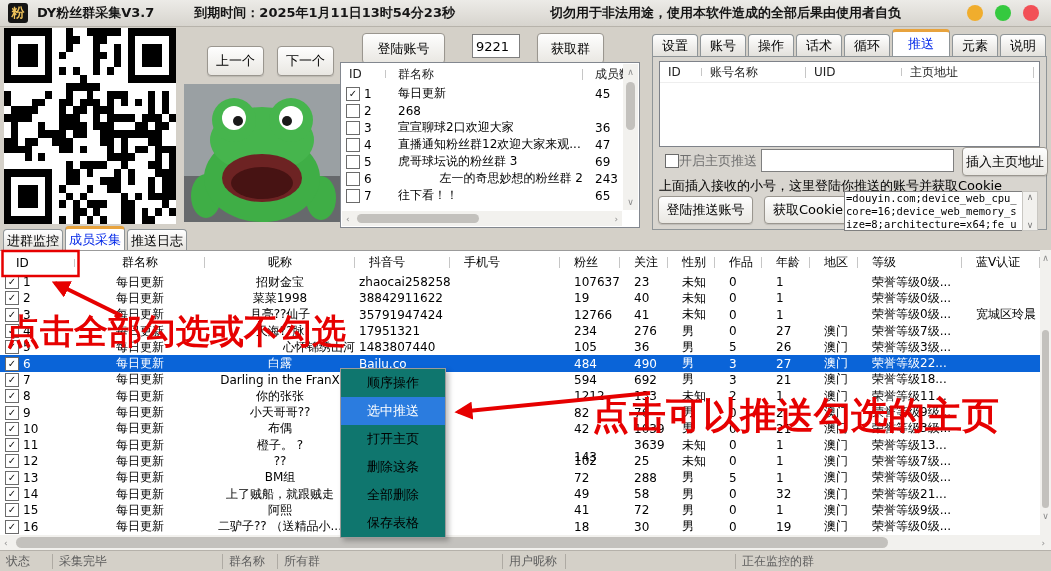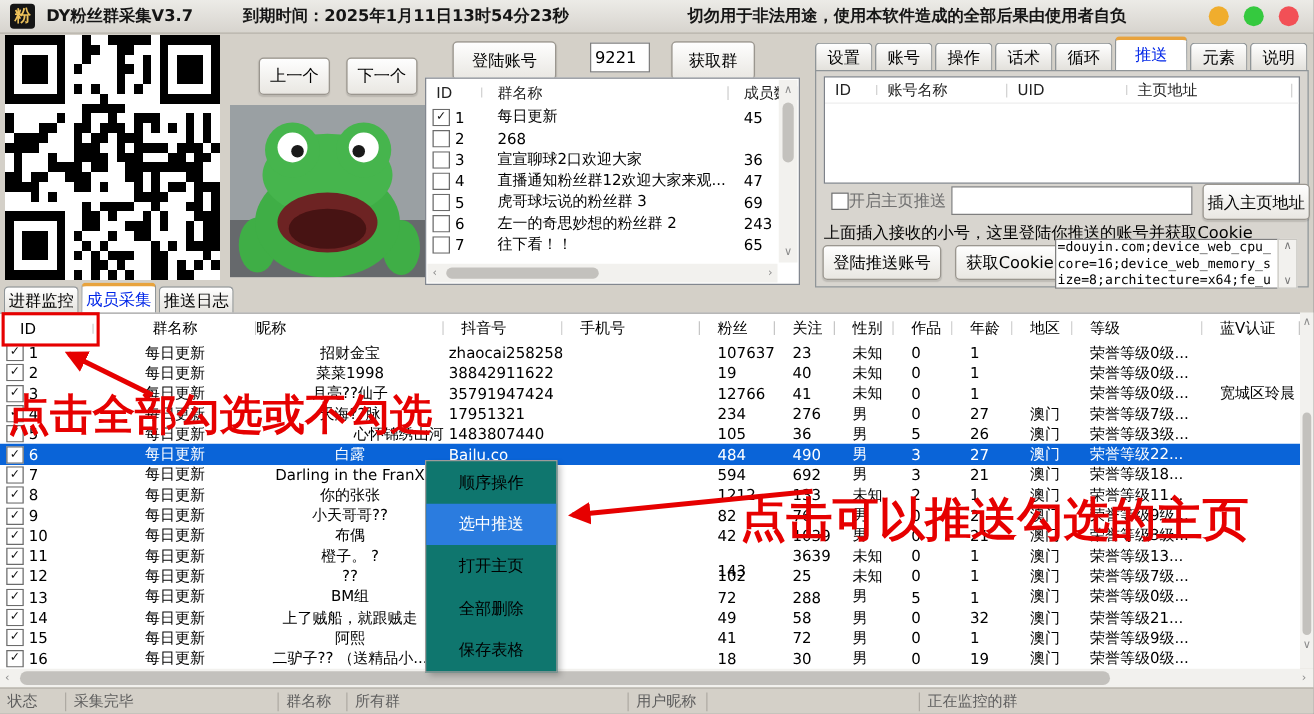--- a/index.html
+++ b/index.html
@@ -377,21 +377,21 @@
             <span>5</span>
           </div>
           <div class="gcell" style="width: 197px; padding-left: 12px; box-sizing: border-box;">虎哥球坛说的粉丝群 3</div>
           <div class="gcell" style="width: 50px; padding-left: 12px; box-sizing: border-box;">69</div>
         </div>
         <div class="gt-row">
           <div class="gcell" style="width: 45px; display: flex; align-items: center;">
             <span class="cb"></span>
             <span>6</span>
           </div>
-          <div class="gcell" style="width: 197px; padding-left: 12px; box-sizing: border-box;">左一的奇思妙想的粉丝群 2</div>
+          <div class="gcell" style="width: 197px; padding-left: 12px; box-sizing: border-box; text-align: right;">左一的奇思妙想的粉丝群 2</div>
           <div class="gcell" style="width: 50px; padding-left: 12px; box-sizing: border-box;">243</div>
         </div>
         <div class="gt-row">
           <div class="gcell" style="width: 45px; display: flex; align-items: center;">
             <span class="cb"></span>
             <span>7</span>
           </div>
           <div class="gcell" style="width: 197px; padding-left: 12px; box-sizing: border-box;">往下看！！</div>
           <div class="gcell" style="width: 50px; padding-left: 12px; box-sizing: border-box;">65</div>
         </div>
@@ -446,21 +446,21 @@
   <div class="tabs btabs" style="left:3px;top:226px;height:25px">
       <div class="tab">进群监控</div>
       <div class="tab active">成员采集</div>
       <div class="tab">推送日志</div>
     </div>
 
   <div class="mtable">
     <div class="mt-head">
         <div class="hc" style="width: 75px; box-sizing: border-box; padding-left: 16px;">ID</div>
         <div class="hc" style="width: 130px; box-sizing: border-box; text-align: center;">群名称</div>
-        <div class="hc" style="width: 150px; box-sizing: border-box; text-align: left;">昵称</div>
+        <div class="hc" style="width: 150px; box-sizing: border-box; text-align: center;">昵称</div>
         <div class="hc" style="width: 95px; box-sizing: border-box; padding-left: 14px;">抖音号</div>
         <div class="hc" style="width: 110px; box-sizing: border-box; padding-left: 14px;">手机号</div>
         <div class="hc" style="width: 60px; box-sizing: border-box; padding-left: 14px;">粉丝</div>
         <div class="hc" style="width: 48px; box-sizing: border-box; padding-left: 14px;">关注</div>
         <div class="hc" style="width: 47px; box-sizing: border-box; padding-left: 14px;">性别</div>
         <div class="hc" style="width: 47px; box-sizing: border-box; padding-left: 14px; font-family: Liberation Serif, serif;">作品</div>
         <div class="hc" style="width: 48px; box-sizing: border-box; padding-left: 14px;">年龄</div>
         <div class="hc" style="width: 48px; box-sizing: border-box; padding-left: 14px;">地区</div>
         <div class="hc" style="width: 104px; box-sizing: border-box; padding-left: 14px;">等级</div>
         <div class="hc" style="width: 78px; box-sizing: border-box; padding-left: 14px;">蓝V认证</div>
@@ -766,20 +766,21 @@
   <div class="sbtrack" style="left:0;top:535px;width:1051px;height:15px">
     <div class="sbar" style="position:absolute;left:4px;top:3px">‹</div>
     <div class="sbthumb" style="left:16px;top:2px;width:872px;height:11px"></div>
     <div class="sbar" style="position:absolute;right:6px;top:3px">›</div>
   </div>
 
   <div class="cmenu">
       <div class="cm-item">顺序操作</div>
       <div class="cm-item active">选中推送</div>
       <div class="cm-item">打开主页</div>
+      <div class="cm-item">删除这条</div>
       <div class="cm-item">全部删除</div>
       <div class="cm-item">保存表格</div>
     </div>
 
   <div class="statusbar">
       <div class="ss" style="width: 52px;">状态</div>
       <div class="ss" style="width: 170px;">采集完毕</div>
       <div class="ss" style="width: 55px;">群名称</div>
       <div class="ss" style="width: 225px;">所有群</div>
       <div class="ss" style="width: 63px;">用户昵称</div>

